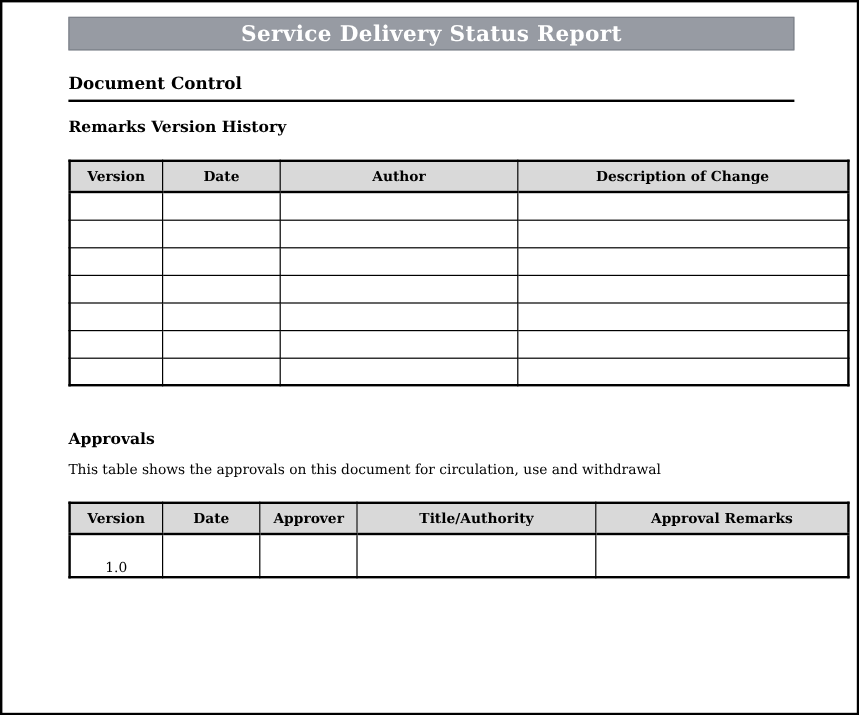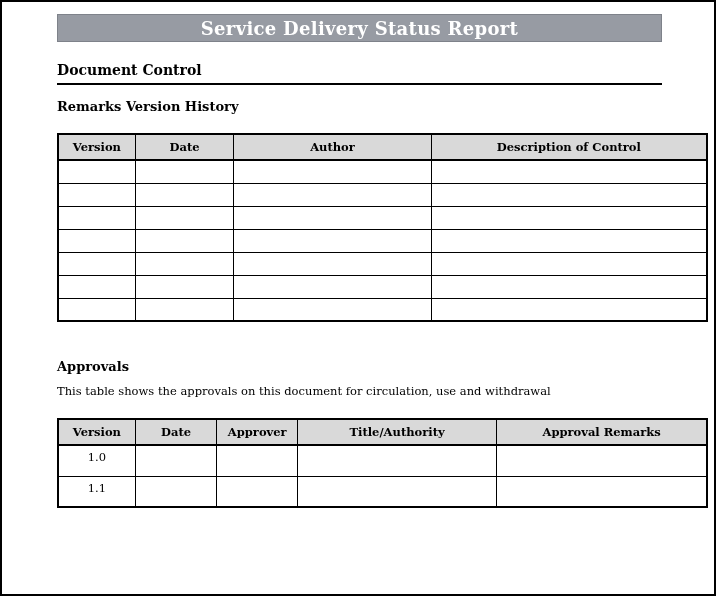--- a/index.html
+++ b/index.html
@@ -78,21 +78,21 @@
     text-align: center;
     vertical-align: middle;
     height: 26px;
     border-bottom-width: 2px;
   }
   .vh-table td { height: 23px; }
   .ap-table { margin-top: 20px; }
   .ap-table td {
     height: 31px;
     vertical-align: top;
-    padding-top: 4px;
+    padding-top: 20px;
     text-align: center;
   }
 </style>
 </head>
 <body>
 
 <div class="page-frame">
   <div class="content">
 
     <div class="banner">
@@ -108,21 +108,21 @@
         <col style="width:11.9%">
           <col style="width:15.2%">
           <col style="width:30.4%">
           <col style="width:42.5%">
       </colgroup>
       <thead>
         <tr>
           <th>Version</th>
           <th>Date</th>
           <th>Author</th>
-          <th>Description of Control</th>
+          <th>Description of Change</th>
         </tr>
       </thead>
       <tbody>
         <tr>
           <td></td>
           <td></td>
           <td></td>
           <td></td>
         </tr>
         <tr>
@@ -185,24 +185,17 @@
         </tr>
       </thead>
       <tbody>
         <tr>
           <td>1.0</td>
           <td></td>
           <td></td>
           <td></td>
           <td></td>
         </tr>
-        <tr>
-          <td>1.1</td>
-          <td></td>
-          <td></td>
-          <td></td>
-          <td></td>
-        </tr>
       </tbody>
     </table>
 
   </div>
 </div>
 
 </body></html>

